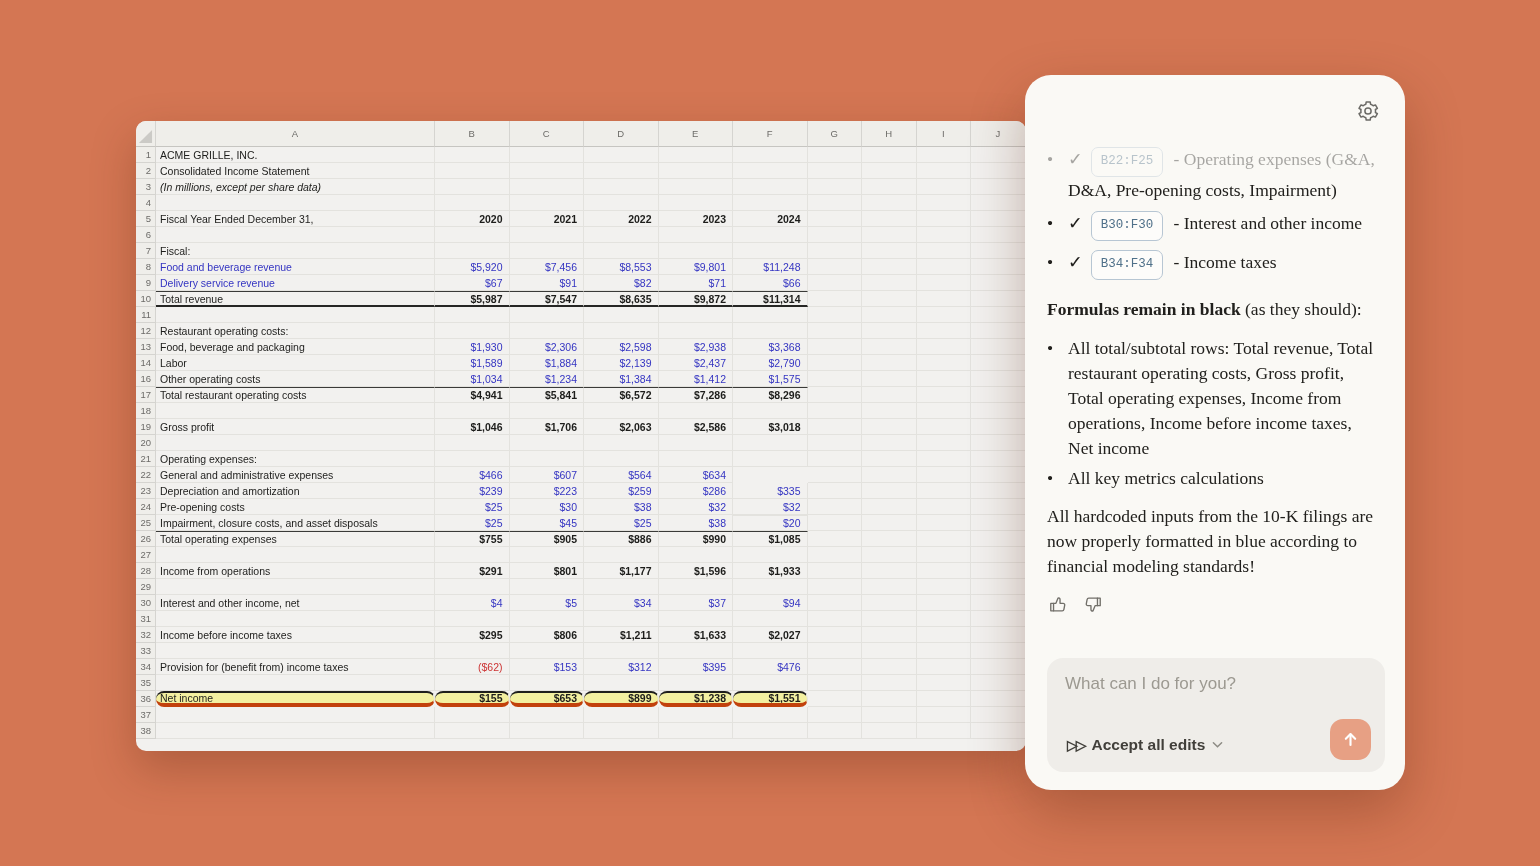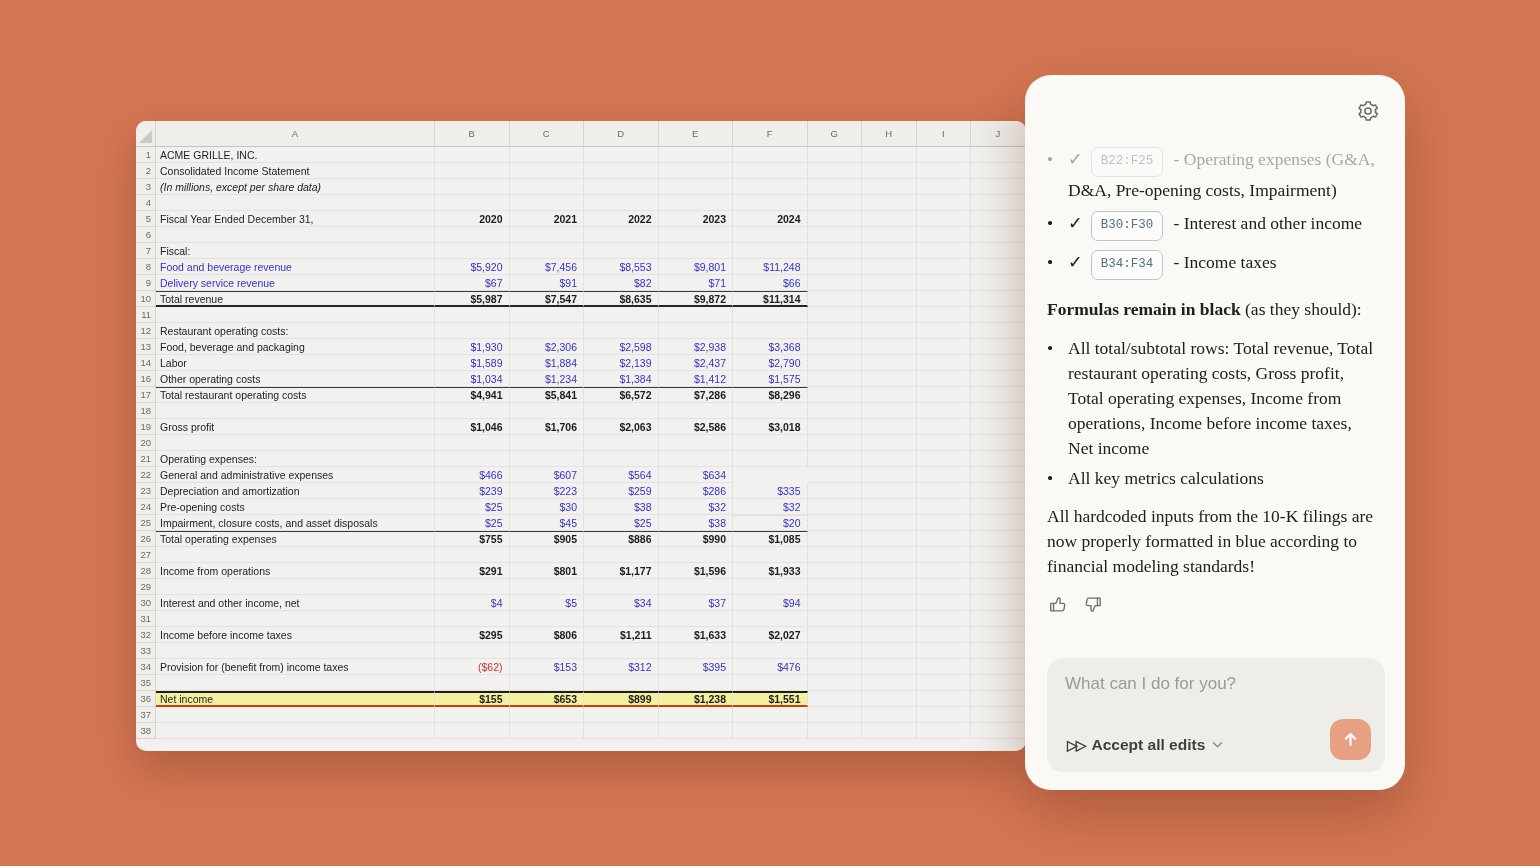--- a/index.html
+++ b/index.html
@@ -32,21 +32,21 @@
   .val{justify-content:flex-end;padding-right:6px;}
   .ls-bold{font-weight:normal;text-align:right;}
   .ls-italic{font-style:italic;}
   .ls-blue{color:var(--blue);}
   .vs-blue{color:var(--blue);}
   .vs-bold{font-weight:bold;}
   .vs-year{font-weight:bold;}
   .v-red{color:var(--red);}
   .bt{border-top:1px solid #3A3A38;}
   .bb2{border-bottom:2px solid #262624;}
-  .hl{background:var(--hl);border-top:2px solid #1E1E1C;border-bottom:2px solid #c2410c;}
+  .hl{background:var(--hl);border-top:2px solid #1E1E1C;border-bottom:4px solid #c2410c;border-radius:8px;}
 
   
   .panel{position:absolute;left:1025px;top:75px;width:380px;height:715px;background:var(--panelbg);
          border-radius:26px;box-shadow:0 22px 55px rgba(90,35,15,.33);}
   .gear-btn{position:absolute;top:24px;right:24px;width:26px;height:26px;border:0;background:transparent;
             color:#6B6A66;cursor:pointer;padding:0;}
   .pcontent{position:absolute;left:22px;right:26px;top:72px;
             font-family:"Liberation Serif",serif;font-size:17.5px;line-height:25px;color:#21201D;}
   ul.checklist,ul.blist{list-style:none;}
   .checklist li{display:flex;margin-bottom:8px;}

